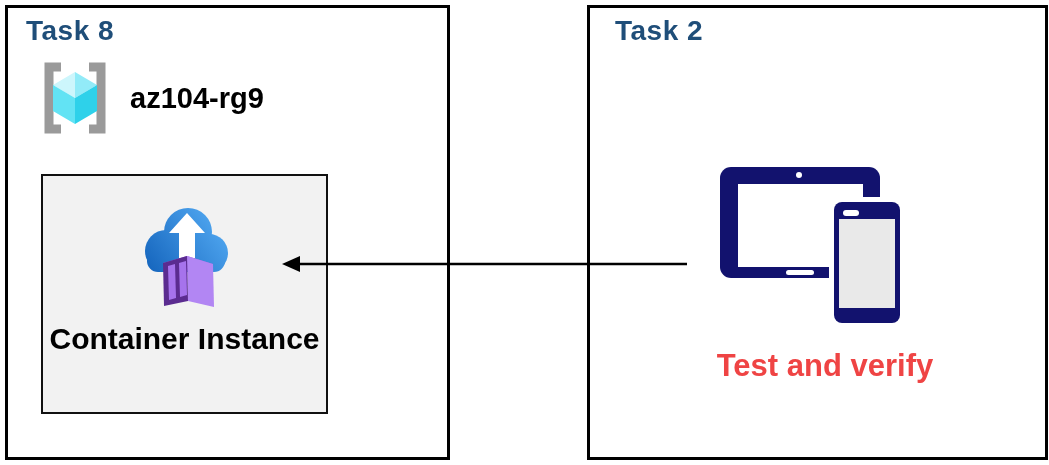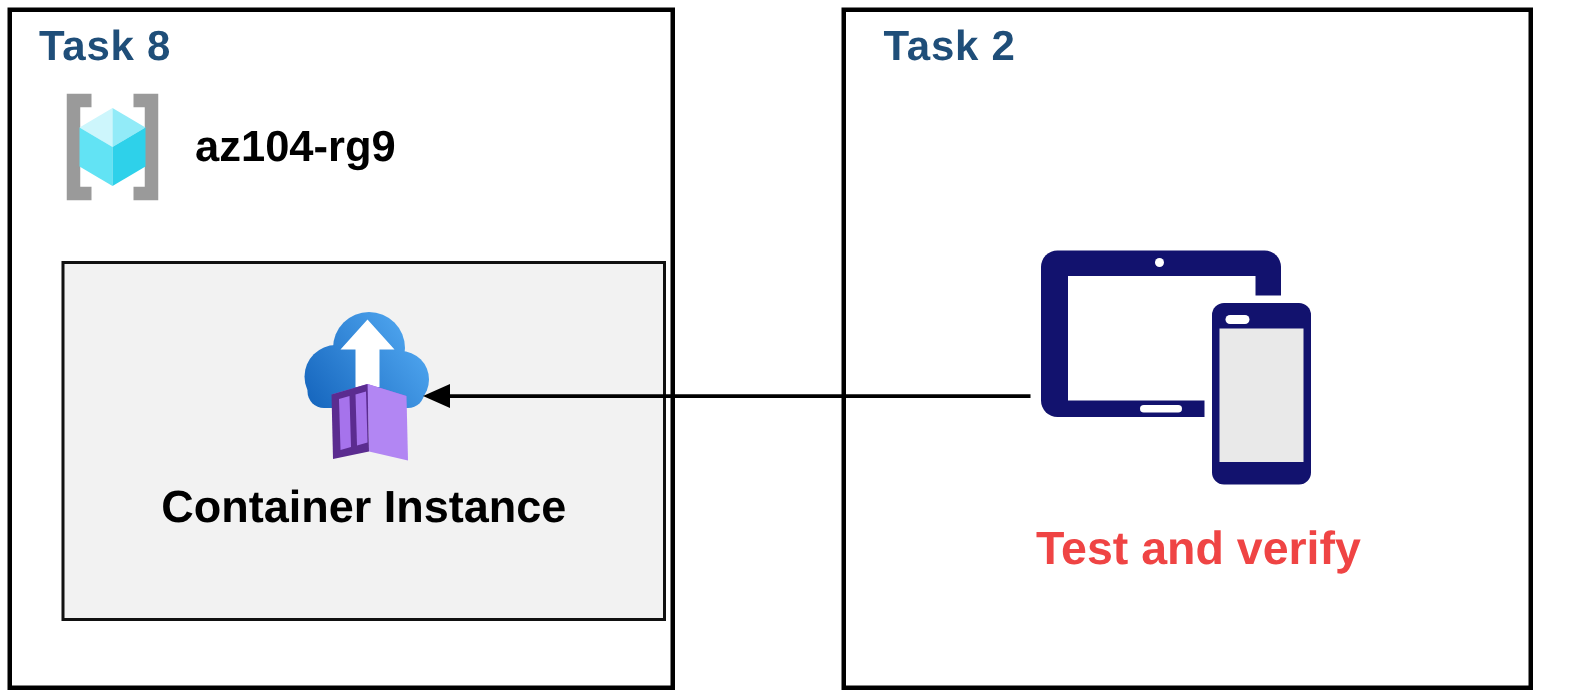--- a/index.html
+++ b/index.html
@@ -13,21 +13,21 @@
   }
   .task-box {
     position: absolute;
     top: 5px;
     height: 455px;
     border: 3px solid #000000;
     box-sizing: border-box;
     background: #ffffff;
   }
   .task1 { left: 5px;   width: 445px; }
-  .task2 { left: 561px; width: 461px; }
+  .task2 { left: 587px; width: 461px; }
   .task-title {
     position: absolute;
     top: 7px;
     font-size: 28px;
     font-weight: bold;
     color: #1f4e79;
     letter-spacing: 0.5px;
   }
   .task1 .task-title { left: 18px; }
   .task2 .task-title { left: 25px; }
@@ -42,21 +42,21 @@
   }
   .rg-name {
     font-size: 29px;
     font-weight: bold;
     color: #000000;
   }
   .panel {
     position: absolute;
     left: 33px;
     top: 166px;
-    width: 403px;
+    width: 287px;
     height: 240px;
     background: #f2f2f2;
     border: 2px solid #111111;
     box-sizing: border-box;
   }
   .panel-icon {
     position: absolute;
     left: 50%;
     top: 25px;
     transform: translateX(-50%);

